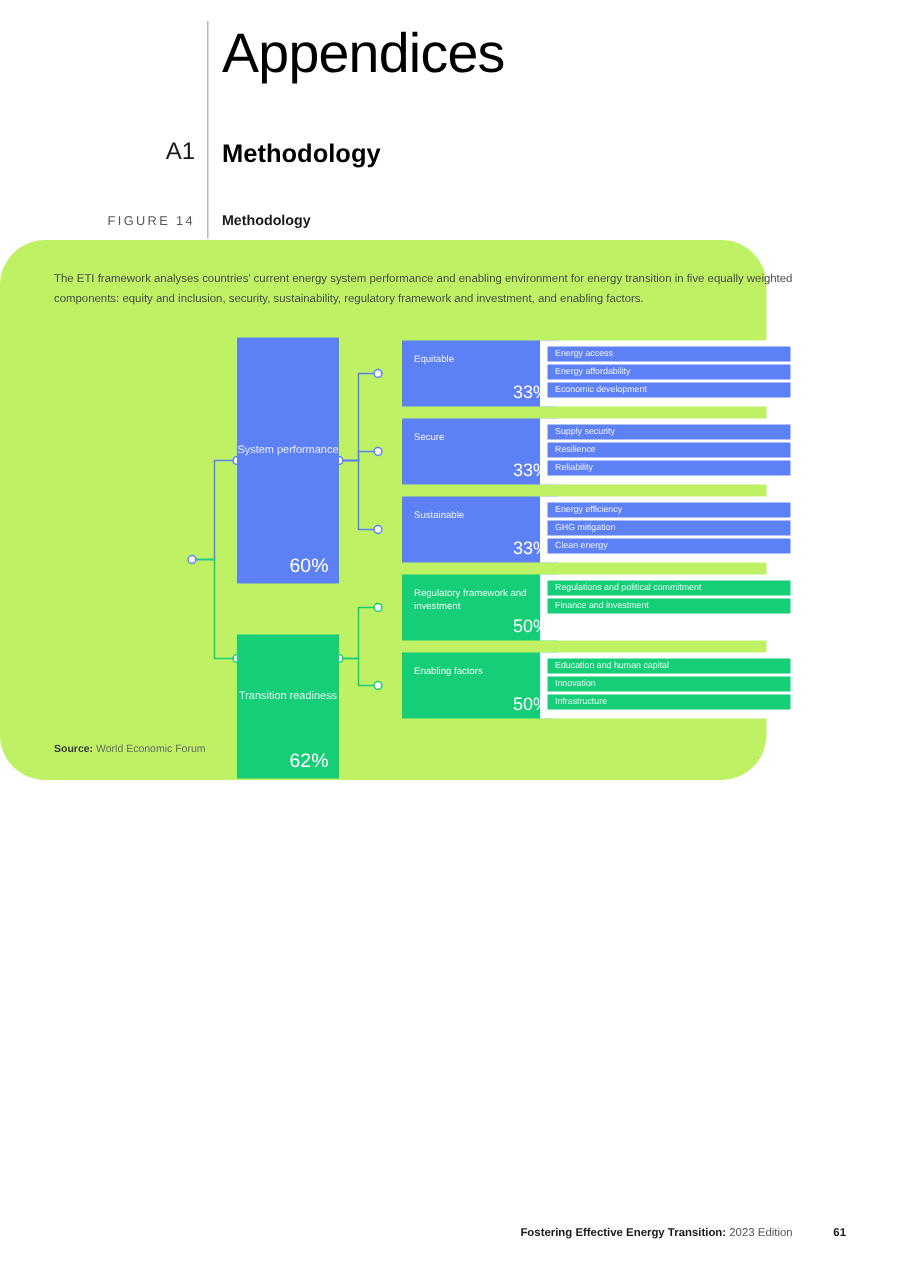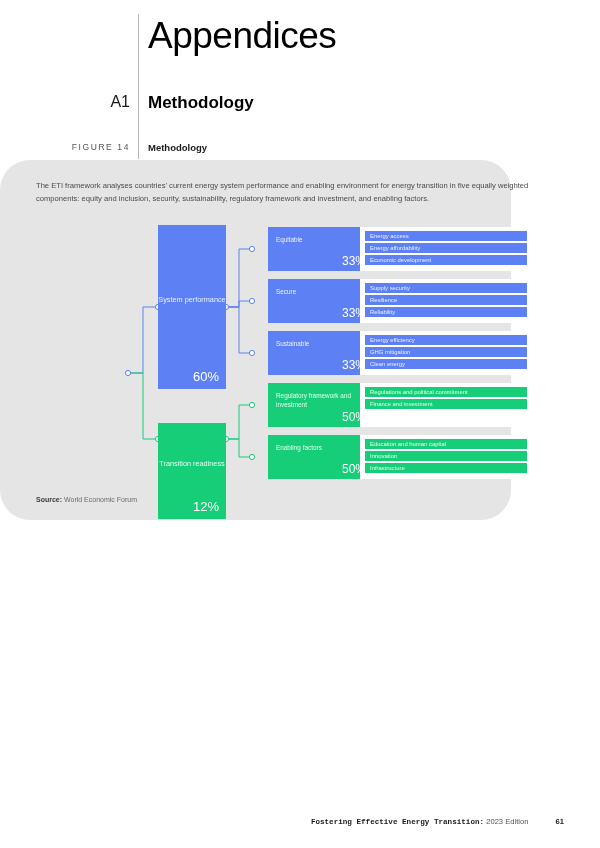--- a/index.html
+++ b/index.html
@@ -75,21 +75,21 @@
     color: #1a1a1a;
   }
 
   
   .panel {
     position: absolute;
     left: 0;
     top: 160px;
     width: 511px;
     height: 360px;
-    background: #e5e5e5;
+    background: #bef264;
     border-radius: 30px;
   }
 
   .panel-desc {
     position: absolute;
     left: 36px;
     top: 20px;
     width: 495px;
     font-size: 7.6px;
     line-height: 1.65;
@@ -232,21 +232,21 @@
 
   
   .footer {
     position: absolute;
     right: 36px;
     bottom: 22px;
     font-size: 7.6px;
     color: #1a1a1a;
     white-space: nowrap;
   }
-  .footer .ft-title { font-weight: bold; font-family: Liberation Mono, monospace; }
+  .footer .ft-title { font-weight: bold; }
   .footer .ft-ed { color: #555555; }
   .footer .ft-page { font-weight: bold; margin-left: 25px; }
 </style>
 </head>
 <body>
 
 <div class="header">
   <div class="rule-vertical"></div>
   <div class="appendices-title">Appendices</div>
   <div class="a1-label">A1</div>
@@ -289,21 +289,21 @@
     </svg>
 
 
     <div class="node blue node-l2 node-sysperf">
       <div class="l2-label">System performance</div>
       <div class="l2-pct">60%</div>
     </div>
 
     <div class="node green node-l2 node-transrd">
       <div class="l2-label">Transition readiness</div>
-      <div class="l2-pct">12%</div>
+      <div class="l2-pct">62%</div>
     </div>
 
     <div class="node blue node-l3 l3-equitable">
       <div class="l3-label">Equitable</div>
       <div class="l3-pct">33%</div>
     </div>
 
     <div class="node blue node-l3 l3-secure">
       <div class="l3-label">Secure</div>
       <div class="l3-pct">33%</div>

